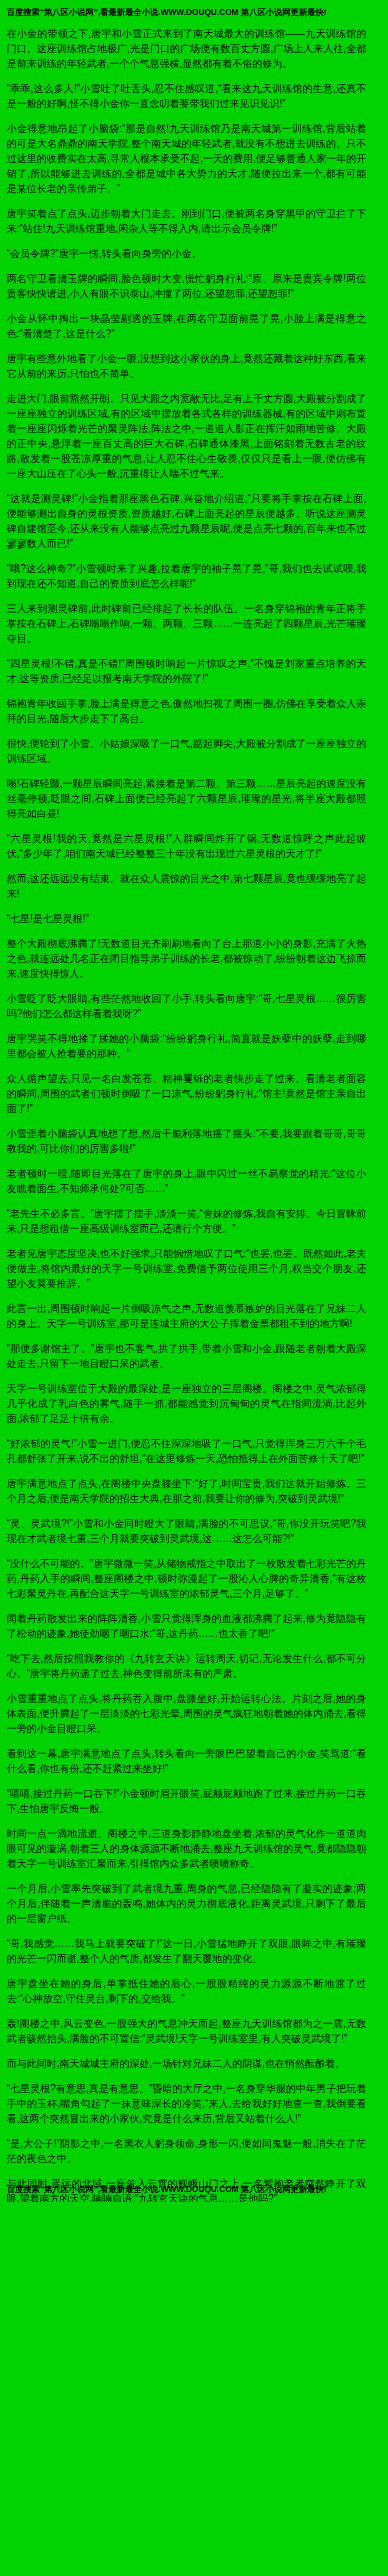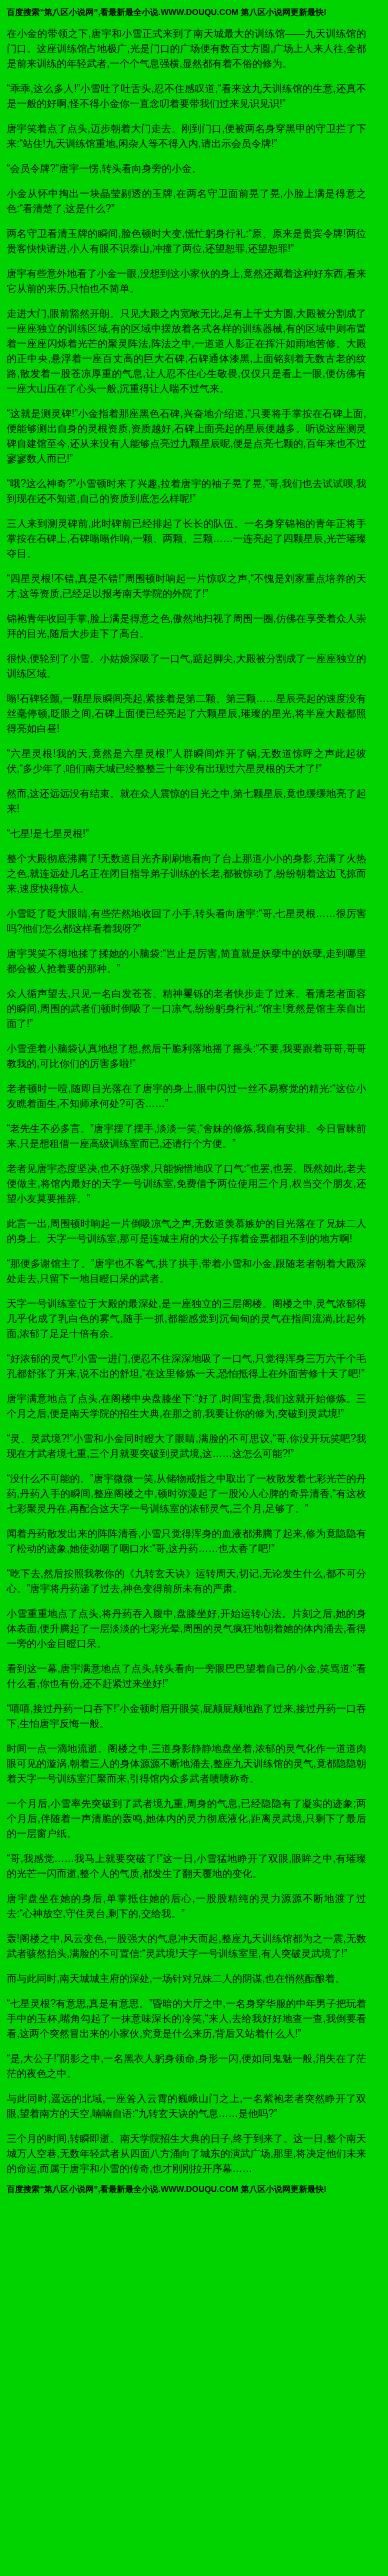--- a/index.html
+++ b/index.html
@@ -46,39 +46,40 @@
 </head>
 <body>
 
 <div class="page">
 
   <div class="banner">百度搜索“第八区小说网”,看最新最全小说.WWW.DOUQU.COM 第八区小说网更新最快!</div>
 
   <div class="paragraphs" id="paragraphs-container">
       <p class="para">在小金的带领之下,唐宇和小雪正式来到了南天城最大的训练馆——九天训练馆的门口。这座训练馆占地极广,光是门口的广场便有数百丈方圆,广场上人来人往,全都是前来训练的年轻武者,一个个气息强横,显然都有着不俗的修为。</p>
       <p class="para">“乖乖,这么多人!”小雪吐了吐舌头,忍不住感叹道,“看来这九天训练馆的生意,还真不是一般的好啊,怪不得小金你一直念叨着要带我们过来见识见识!”</p>
+      <p class="para">小金得意地昂起了小脑袋:“那是自然!九天训练馆乃是南天城第一训练馆,背后站着的可是大名鼎鼎的南天学院,整个南天城的年轻武者,就没有不想进去训练的。只不过这里的收费实在太高,寻常人根本承受不起,一天的费用,便足够普通人家一年的开销了,所以能够进去训练的,全都是城中各大势力的天才,随便拉出来一个,都有可能是某位长老的亲传弟子。”</p>
       <p class="para">唐宇笑着点了点头,迈步朝着大门走去。刚到门口,便被两名身穿黑甲的守卫拦了下来:“站住!九天训练馆重地,闲杂人等不得入内,请出示会员令牌!”</p>
       <p class="para">“会员令牌?”唐宇一愣,转头看向身旁的小金。</p>
+      <p class="para">两名守卫看清玉牌的瞬间,脸色顿时大变,慌忙躬身行礼:“原、原来是贵宾令牌!两位贵客快快请进,小人有眼不识泰山,冲撞了两位,还望恕罪,还望恕罪!”</p>
       <p class="para">小金从怀中掏出一块晶莹剔透的玉牌,在两名守卫面前晃了晃,小脸上满是得意之色:“看清楚了,这是什么?”</p>
-      <p class="para">两名守卫看清玉牌的瞬间,脸色顿时大变,慌忙躬身行礼:“原、原来是贵宾令牌!两位贵客快快请进,小人有眼不识泰山,冲撞了两位,还望恕罪,还望恕罪!”</p>
       <p class="para">唐宇有些意外地看了小金一眼,没想到这小家伙的身上,竟然还藏着这种好东西,看来它从前的来历,只怕也不简单。</p>
       <p class="para">走进大门,眼前豁然开朗。只见大殿之内宽敞无比,足有上千丈方圆,大殿被分割成了一座座独立的训练区域,有的区域中摆放着各式各样的训练器械,有的区域中则布置着一座座闪烁着光芒的聚灵阵法,阵法之中,一道道人影正在挥汗如雨地苦修。大殿的正中央,悬浮着一座百丈高的巨大石碑,石碑通体漆黑,上面铭刻着无数古老的纹路,散发着一股苍凉厚重的气息,让人忍不住心生敬畏,仅仅只是看上一眼,便仿佛有一座大山压在了心头一般,沉重得让人喘不过气来。</p>
       <p class="para">“这就是测灵碑!”小金指着那座黑色石碑,兴奋地介绍道,“只要将手掌按在石碑上面,便能够测出自身的灵根资质,资质越好,石碑上面亮起的星辰便越多。听说这座测灵碑自建馆至今,还从来没有人能够点亮过九颗星辰呢,便是点亮七颗的,百年来也不过寥寥数人而已!”</p>
       <p class="para">“哦?这么神奇?”小雪顿时来了兴趣,拉着唐宇的袖子晃了晃,“哥,我们也去试试呗,我到现在还不知道,自己的资质到底怎么样呢!”</p>
       <p class="para">三人来到测灵碑前,此时碑前已经排起了长长的队伍。一名身穿锦袍的青年正将手掌按在石碑上,石碑嗡嗡作响,一颗、两颗、三颗……一连亮起了四颗星辰,光芒璀璨夺目。</p>
       <p class="para">“四星灵根!不错,真是不错!”周围顿时响起一片惊叹之声,“不愧是刘家重点培养的天才,这等资质,已经足以报考南天学院的外院了!”</p>
       <p class="para">锦袍青年收回手掌,脸上满是得意之色,傲然地扫视了周围一圈,仿佛在享受着众人崇拜的目光,随后大步走下了高台。</p>
       <p class="para">很快,便轮到了小雪。小姑娘深吸了一口气,踮起脚尖,大殿被分割成了一座座独立的训练区域。</p>
       <p class="para">嗡!石碑轻颤,一颗星辰瞬间亮起,紧接着是第二颗、第三颗……星辰亮起的速度没有丝毫停顿,眨眼之间,石碑上面便已经亮起了六颗星辰,璀璨的星光,将半座大殿都照得亮如白昼!</p>
       <p class="para">“六星灵根!我的天,竟然是六星灵根!”人群瞬间炸开了锅,无数道惊呼之声此起彼伏,“多少年了,咱们南天城已经整整三十年没有出现过六星灵根的天才了!”</p>
       <p class="para">然而,这还远远没有结束。就在众人震惊的目光之中,第七颗星辰,竟也缓缓地亮了起来!</p>
       <p class="para">“七星!是七星灵根!”</p>
       <p class="para">整个大殿彻底沸腾了!无数道目光齐刷刷地看向了台上那道小小的身影,充满了火热之色,就连远处几名正在闭目指导弟子训练的长老,都被惊动了,纷纷朝着这边飞掠而来,速度快得惊人。</p>
       <p class="para">小雪眨了眨大眼睛,有些茫然地收回了小手,转头看向唐宇:“哥,七星灵根……很厉害吗?他们怎么都这样看着我呀?”</p>
-      <p class="para">唐宇哭笑不得地揉了揉她的小脑袋:“岂止是厉害,简直就是妖孽中的妖孽,走到哪里都会被人抢着要的那种。”</p>
+      <p class="para">唐宇哭笑不得地揉了揉她的小脑袋:“纷纷躬身行礼,简直就是妖孽中的妖孽,走到哪里都会被人抢着要的那种。”</p>
       <p class="para">众人循声望去,只见一名白发苍苍、精神矍铄的老者快步走了过来。看清老者面容的瞬间,周围的武者们顿时倒吸了一口凉气,纷纷躬身行礼:“馆主!竟然是馆主亲自出面了!”</p>
       <p class="para">小雪歪着小脑袋认真地想了想,然后干脆利落地摇了摇头:“不要,我要跟着哥哥,哥哥教我的,可比你们的厉害多啦!”</p>
       <p class="para">老者顿时一噎,随即目光落在了唐宇的身上,眼中闪过一丝不易察觉的精光:“这位小友瞧着面生,不知师承何处?可否……”</p>
       <p class="para">“老先生不必多言。”唐宇摆了摆手,淡淡一笑,“舍妹的修炼,我自有安排。今日冒昧前来,只是想租借一座高级训练室而已,还请行个方便。”</p>
       <p class="para">老者见唐宇态度坚决,也不好强求,只能惋惜地叹了口气:“也罢,也罢。既然如此,老夫便做主,将馆内最好的天字一号训练室,免费借予两位使用三个月,权当交个朋友,还望小友莫要推辞。”</p>
       <p class="para">此言一出,周围顿时响起一片倒吸凉气之声,无数道羡慕嫉妒的目光落在了兄妹二人的身上。天字一号训练室,那可是连城主府的大公子挥着金票都租不到的地方啊!</p>
       <p class="para">“那便多谢馆主了。”唐宇也不客气,拱了拱手,带着小雪和小金,跟随老者朝着大殿深处走去,只留下一地目瞪口呆的武者。</p>
       <p class="para">天字一号训练室位于大殿的最深处,是一座独立的三层阁楼。阁楼之中,灵气浓郁得几乎化成了乳白色的雾气,随手一抓,都能感觉到沉甸甸的灵气在指间流淌,比起外面,浓郁了足足十倍有余。</p>
       <p class="para">“好浓郁的灵气!”小雪一进门,便忍不住深深地吸了一口气,只觉得浑身三万六千个毛孔都舒张了开来,说不出的舒坦,“在这里修炼一天,恐怕抵得上在外面苦修十天了吧!”</p>
       <p class="para">唐宇满意地点了点头,在阁楼中央盘膝坐下:“好了,时间宝贵,我们这就开始修炼。三个月之后,便是南天学院的招生大典,在那之前,我要让你的修为,突破到灵武境!”</p>

